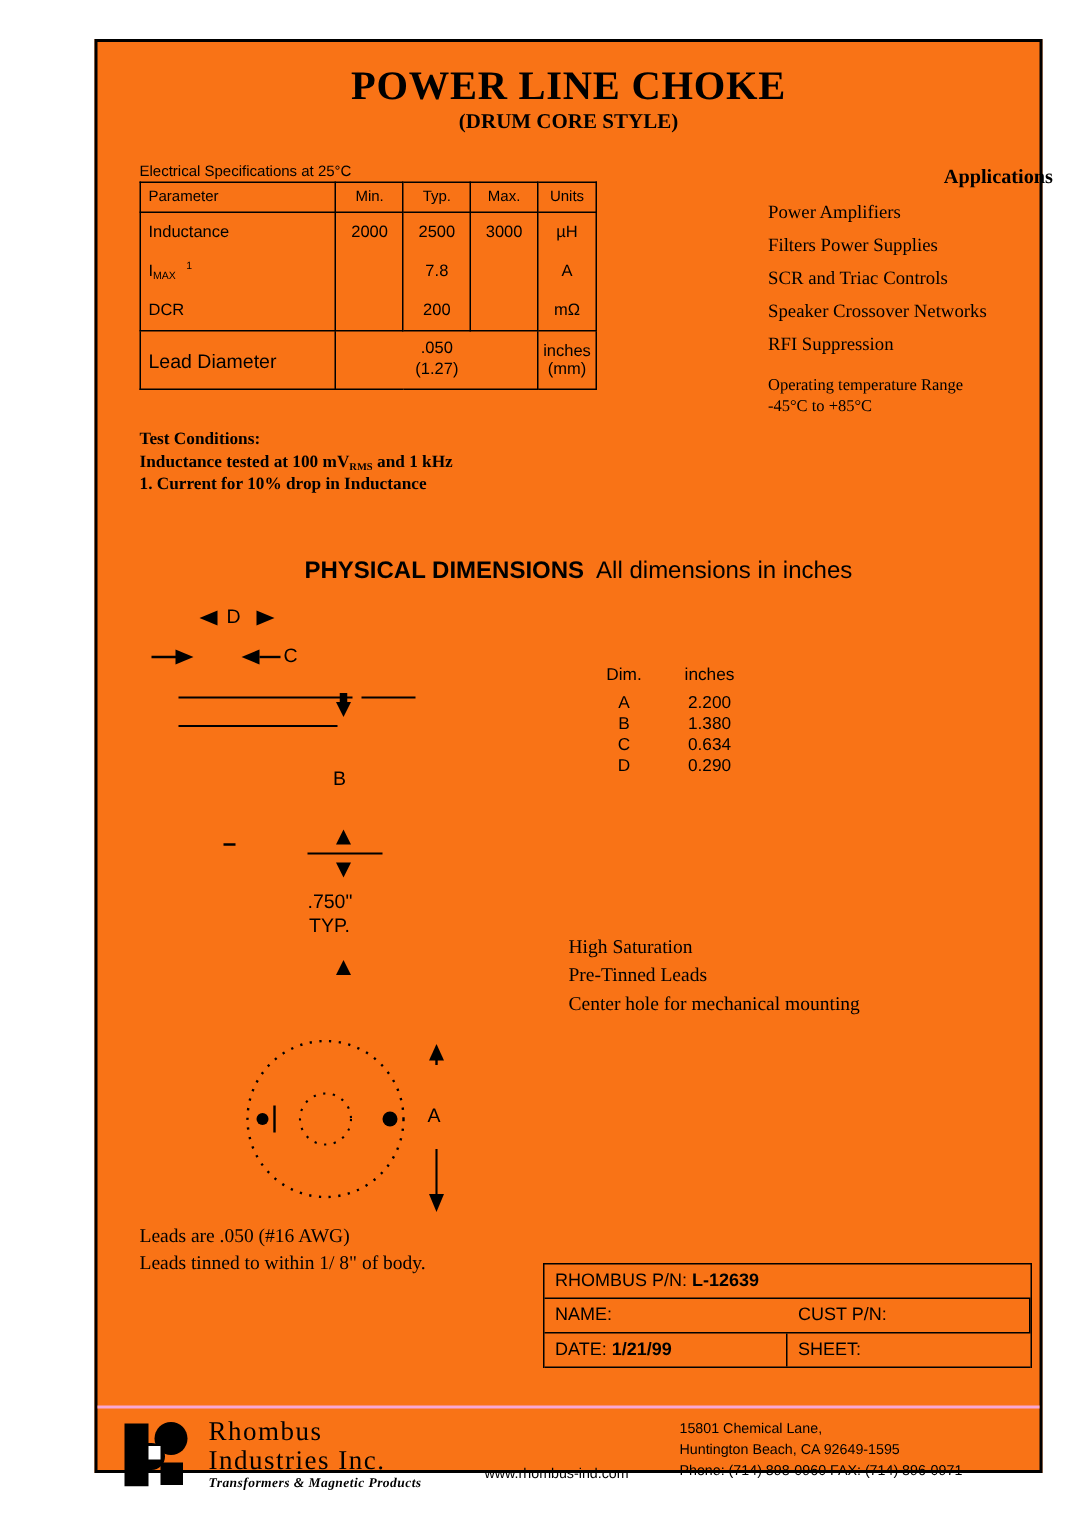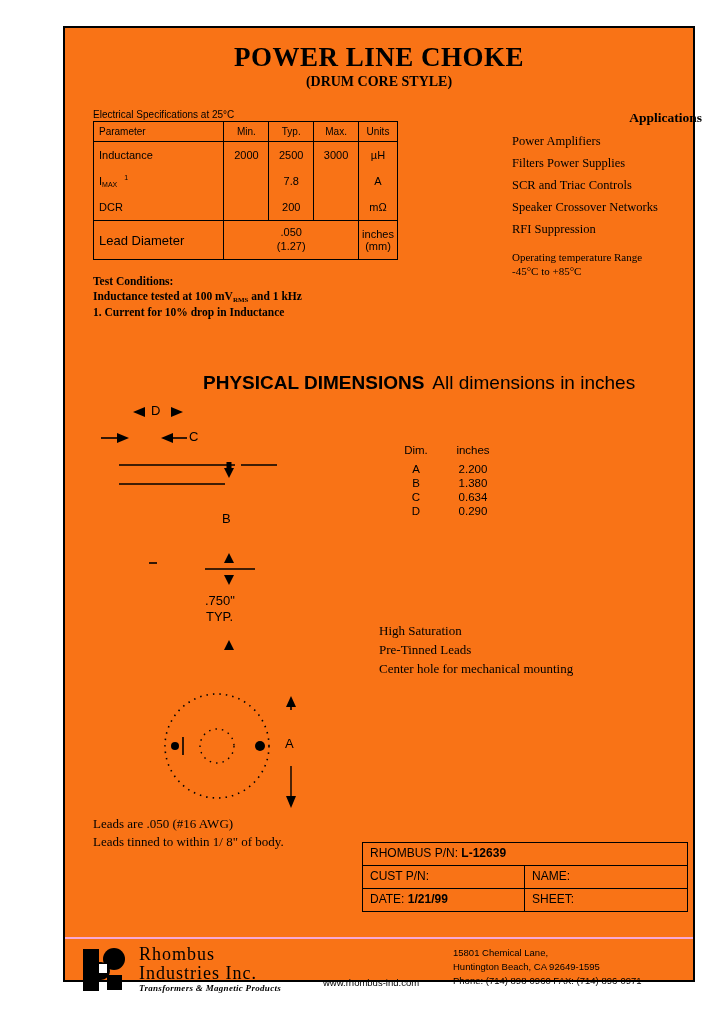--- a/index.html
+++ b/index.html
@@ -32,26 +32,26 @@
   sup.sp{font-size:7px;vertical-align:5px;padding-left:7px;}
 
   
   .apps{position:absolute;left:447px;top:82px;width:190px;
         font-family:"Liberation Serif", serif;font-size:12.5px;}
   .apps h3{margin:0 0 8px 0;font-size:13.5px;font-weight:bold;text-align:right;}
   .apps .it{margin-bottom:7px;white-space:nowrap;}
   .apps .op{margin-top:14px;font-size:11px;line-height:1.25;}
 
   
-  .test{position:absolute;left:28px;top:246px;
+  .test{position:absolute;left:28px;top:258px;
         font-family:"Liberation Serif", serif;font-weight:bold;font-size:11.5px;
         line-height:1.28;}
 
   
-  .pd{position:absolute;left:138px;top:344px;font-size:19px;font-weight:bold;}
+  .pd{position:absolute;left:138px;top:344px;font-size:16px;font-weight:bold;}
   .pd .light{font-weight:normal;padding-left:8px;}
 
   
   .dwg{position:absolute;left:0;top:0;width:632px;height:956px;
        pointer-events:none;}
 
   .glabel{position:absolute;font-size:13px;}
 
   
   .dimtab{position:absolute;left:325px;top:415px;font-size:11.5px;
@@ -259,22 +259,22 @@
   <div class="leads">
     <div>Leads are .050 (#16 AWG)</div>
     <div>Leads tinned to within 1/ 8" of body.</div>
   </div>
 
   <div class="tblock">
     <div class="tbrow">
       <div class="tbcell w-full"><span>RHOMBUS P/N:</span> <b>L-12639</b></div>
     </div>
     <div class="tbrow">
+      <div class="tbcell w-right">NAME:</div>
       <div class="tbcell w-left">CUST P/N:</div>
-      <div class="tbcell w-right">NAME:</div>
     </div>
     <div class="tbrow">
       <div class="tbcell w-left"><span>DATE:</span> <b>1/21/99</b></div>
       <div class="tbcell w-right">SHEET:</div>
     </div>
   </div>
 
   <div class="foot">
     <svg class="logo" viewBox="0 0 52 44">
       <path d="M2 2 h16 v13 h2 a9 9 0 1 1 0 18 h-2 v11 h-16 z" fill="#000"></path>

